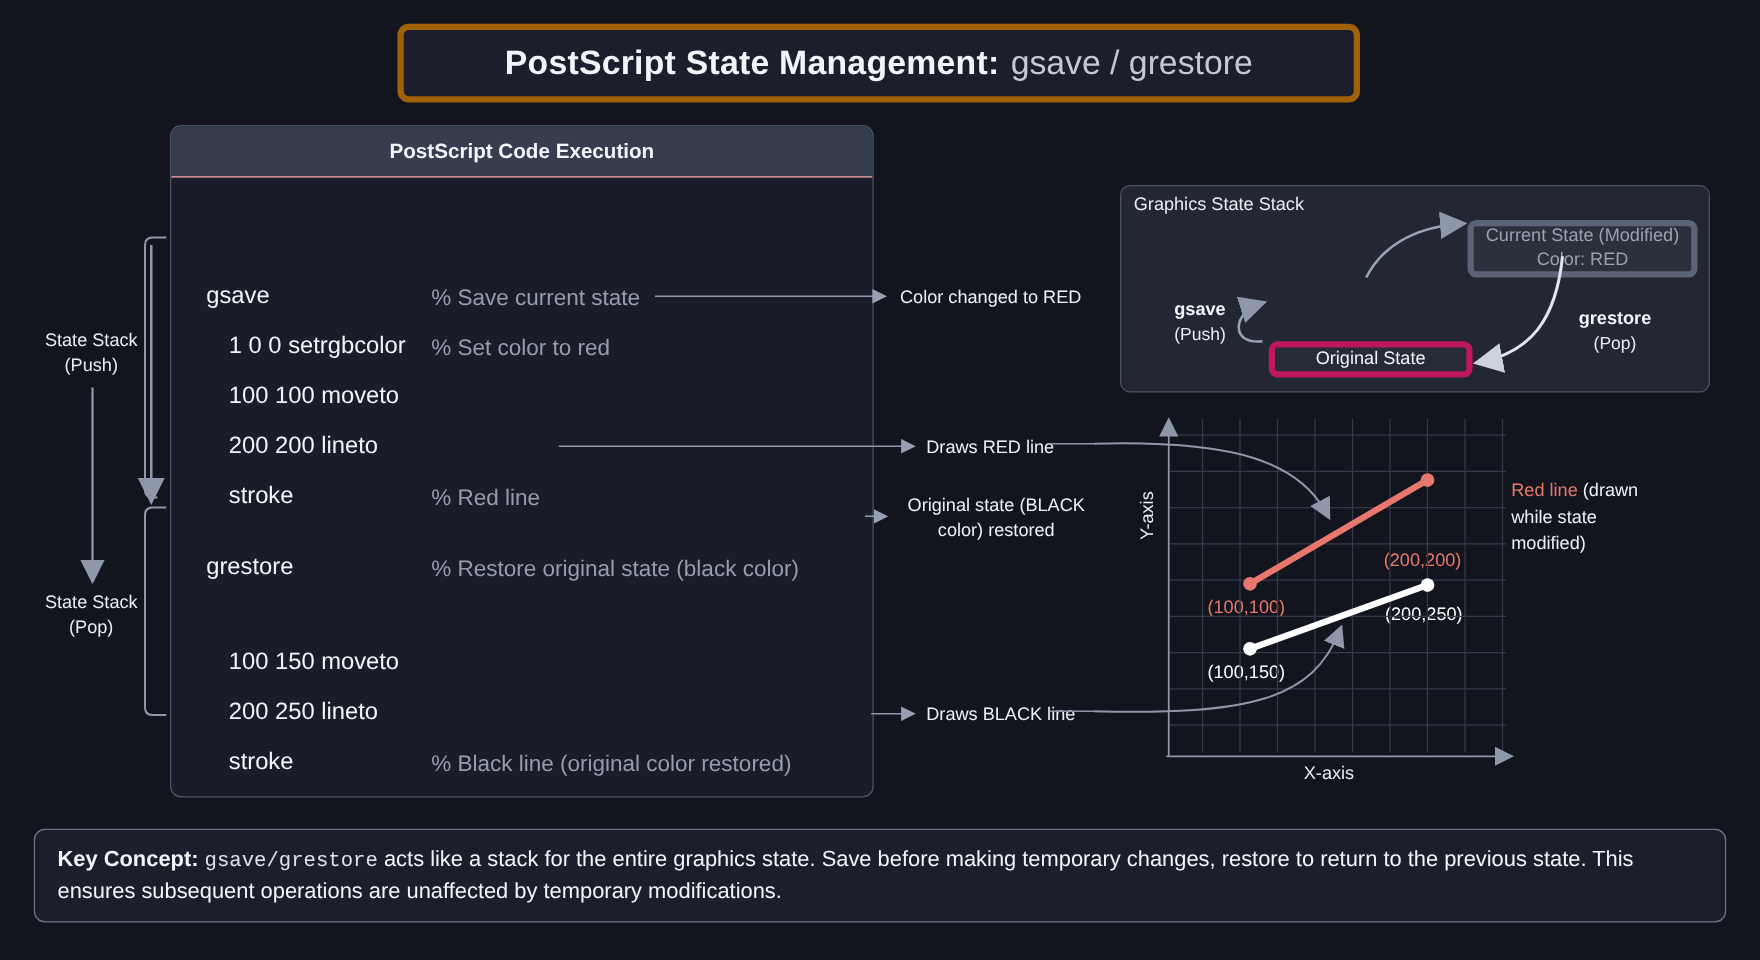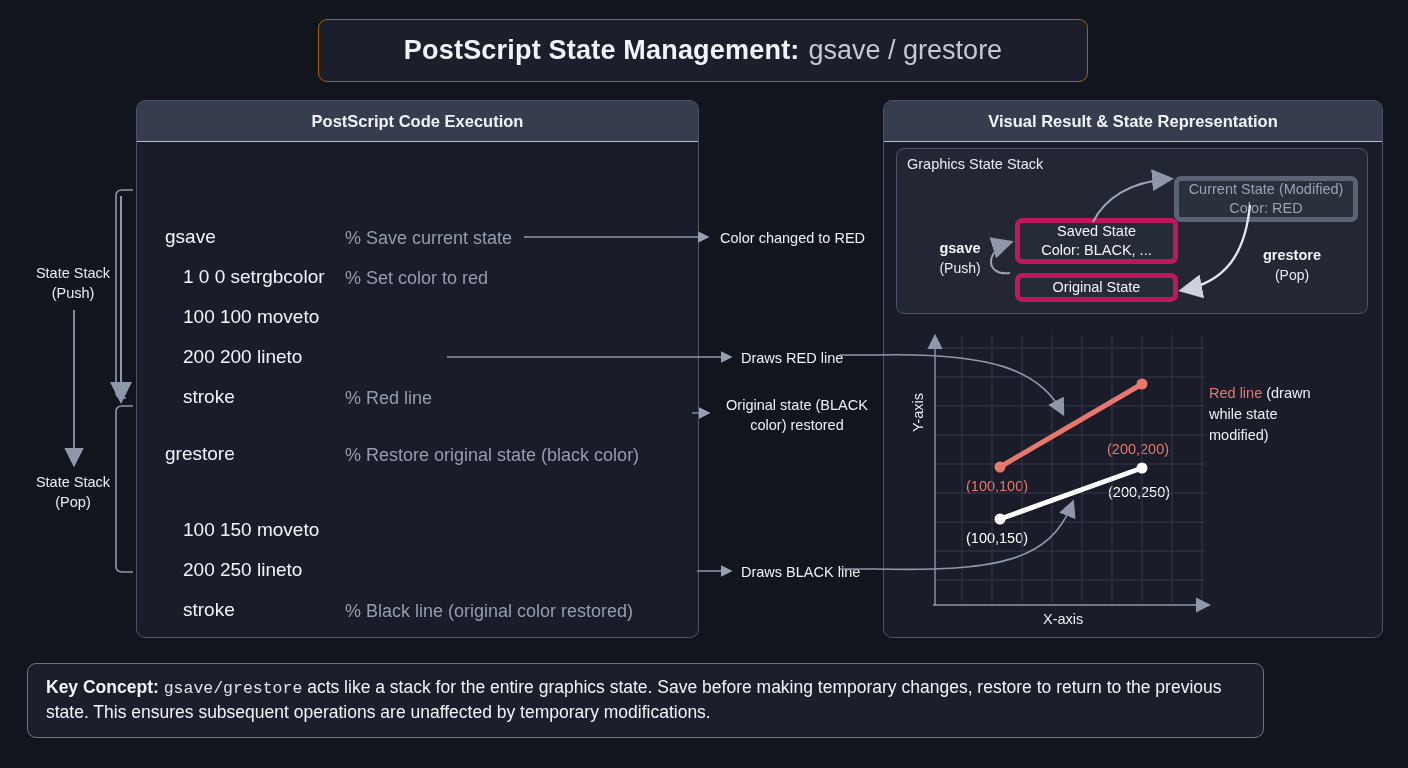--- a/index.html
+++ b/index.html
@@ -9,21 +9,21 @@
     font-family:"Liberation Sans", sans-serif;
     color:#e9ecf2;
     overflow:hidden;
     position:relative;
   }
   .root{position:absolute;inset:0;}
 
   
   .title-box{
     position:absolute;left:318px;top:19px;width:770px;height:63px;
-    border:1px solid #a16207;border-radius:9px;
+    border:5px solid #a16207;border-radius:9px;
     background:#1c1f2b;
     display:flex;align-items:center;justify-content:center;
     box-sizing:border-box;
   }
   .title-strong{font-size:27px;font-weight:bold;color:#f2f4f8;letter-spacing:.2px;}
   .title-mono{font-size:27px;color:#c3c9d6;margin-left:9px;font-weight:400;}
 
   
   .panel{
     position:absolute;
@@ -82,21 +82,21 @@
     white-space:nowrap;
   }
   .pt-lbl{position:absolute;font-size:14.5px;white-space:nowrap;}
   .pt-red{color:#e8786d;}
   .pt-white{color:#ffffff;}
   .legend{position:absolute;font-size:14.5px;line-height:1.45;color:#eef0f5;}
   .legend .red{color:#e8786d;}
 
   
   .key-box{
-    position:absolute;left:27px;top:663px;width:1237px;height:75px;
+    position:absolute;left:27px;top:663px;width:1354px;height:75px;
     border:1px solid #6b7racial;border:1px solid #6b7487;border-radius:9px;
     background:#1c1f2b;box-sizing:border-box;
     padding:11px 18px;
   }
   .key-text{font-size:17.5px;line-height:1.42;color:#f2f4f8;}
   .key-text b{font-weight:bold;}
   .mono{font-family:"Liberation Mono", monospace;font-size:16.5px;color:#dfe3ea;}
 </style>
 </head>
 <body>
@@ -129,36 +129,29 @@
 
       <div class="code-line op op-indent" style="left:28px;top:378px;">100 150 moveto</div>
 
       <div class="code-line op op-indent" style="left:28px;top:418px;">200 250 lineto</div>
 
       <div class="code-line op op-indent" style="left:28px;top:458px;">stroke</div>
       <div class="cmt" style="left:208px;top:460px;">% Black line (original color restored)</div>
     </div>
   </div>
 
-  <div class="panel" id="panel-visual">
-    <div class="panel-head">Visual Result &amp; State Representation</div>
-  </div>
 
   <div class="gs-box">
     <div class="gs-title">Graphics State Stack</div>
 
     <div class="st-node muted" style="left:277px;top:27px;width:184px;height:46px;">
       <span>Current State (Modified)</span>
       <span>Color: RED</span>
     </div>
 
-    <div class="st-node" style="left:118px;top:69px;width:163px;height:46px;">
-      <span>Saved State</span>
-      <span>Color: BLACK, ...</span>
-    </div>
 
     <div class="st-node" style="left:118px;top:124px;width:163px;height:29px;">
       <span>Original State</span>
     </div>
 
     <div class="st-lbl" style="left:18px;top:90px;width:90px;">
       <b>gsave</b>
       <span>(Push)</span>
     </div>
 

